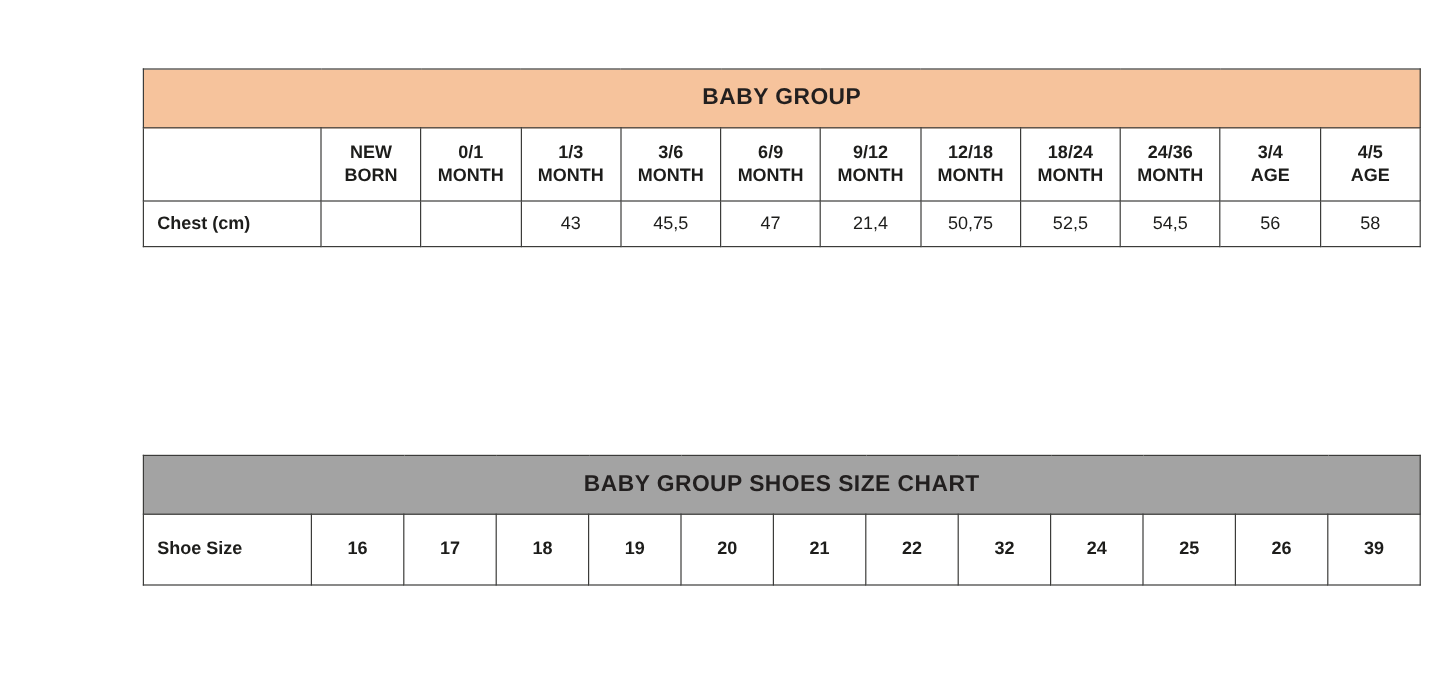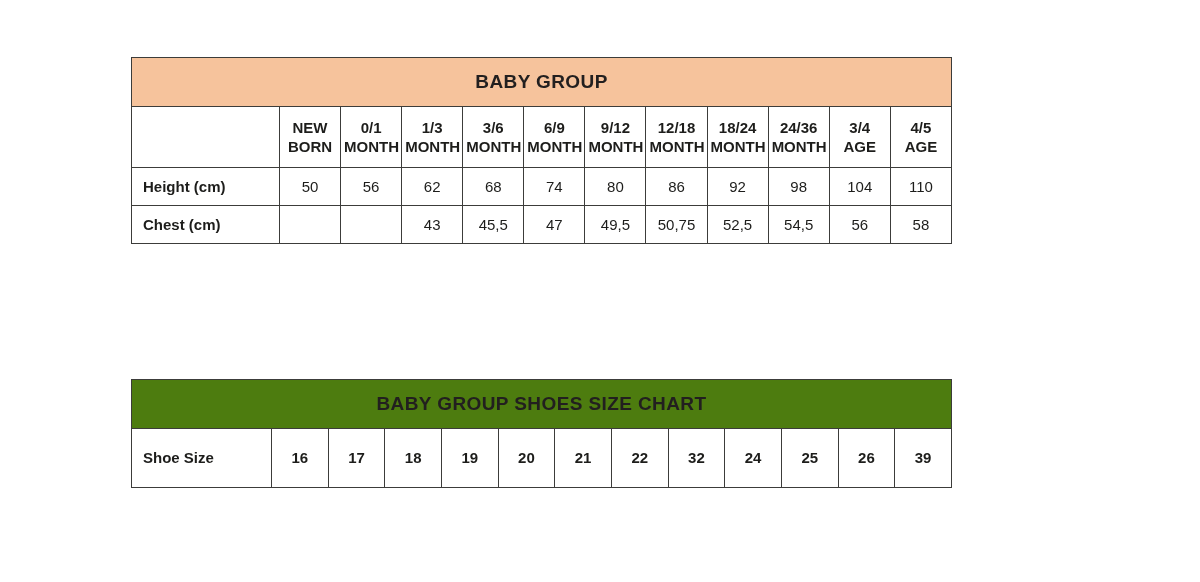--- a/index.html
+++ b/index.html
@@ -14,24 +14,23 @@
   .page {
     position: relative;
     width: 1200px;
     height: 582px;
     background: #ffffff;
     overflow: hidden;
   }
   table.tbl {
     position: absolute;
     left: 119px;
-    width: 821px;
+    width: 1065px;
     border-collapse: collapse;
     table-layout: fixed;
-    margin-left: 12px;
   }
   .tbl1 { top: 57px; }
   .tbl2 { top: 379px; }
   .tbl td {
     border: 1.5px solid #3c3c3a;
     text-align: center;
     vertical-align: middle;
     font-size: 15px;
     line-height: 1.3;
     white-space: pre-line;
@@ -91,59 +90,45 @@
 MONTH</td>
           <td>18/24
 MONTH</td>
           <td>24/36
 MONTH</td>
           <td>3/4
 AGE</td>
           <td>4/5
 AGE</td>
         </tr>
-    <tr class="data-row">
-          <td class="label-cell">Height (cm)</td>
-          <td>50</td>
-          <td>56</td>
-          <td>62</td>
-          <td>68</td>
-          <td>74</td>
-          <td>80</td>
-          <td>86</td>
-          <td>92</td>
-          <td>98</td>
-          <td>104</td>
-          <td>110</td>
-        </tr>
         <tr class="data-row">
           <td class="label-cell">Chest (cm)</td>
           <td></td>
           <td></td>
           <td>43</td>
           <td>45,5</td>
           <td>47</td>
-          <td>49,5</td>
+          <td>21,4</td>
           <td>50,75</td>
           <td>52,5</td>
           <td>54,5</td>
           <td>56</td>
           <td>58</td>
         </tr>
       </tbody>
   </table>
 
   <table class="tbl tbl2">
     <colgroup>
       <col style="width:140px">
       <col span="12">
     </colgroup>
     <tbody id="t2-body">
       <tr>
-        <td class="title-cell" colspan="13" style="background: #4d7c0f;">BABY GROUP SHOES SIZE CHART</td>
+        <td class="title-cell" colspan="13" style="background: #a3a3a3;">BABY GROUP SHOES SIZE CHART</td>
       </tr>
     <tr class="bold-row">
           <td class="label-cell">Shoe Size</td>
           <td>16</td>
           <td>17</td>
           <td>18</td>
           <td>19</td>
           <td>20</td>
           <td>21</td>
           <td>22</td>

